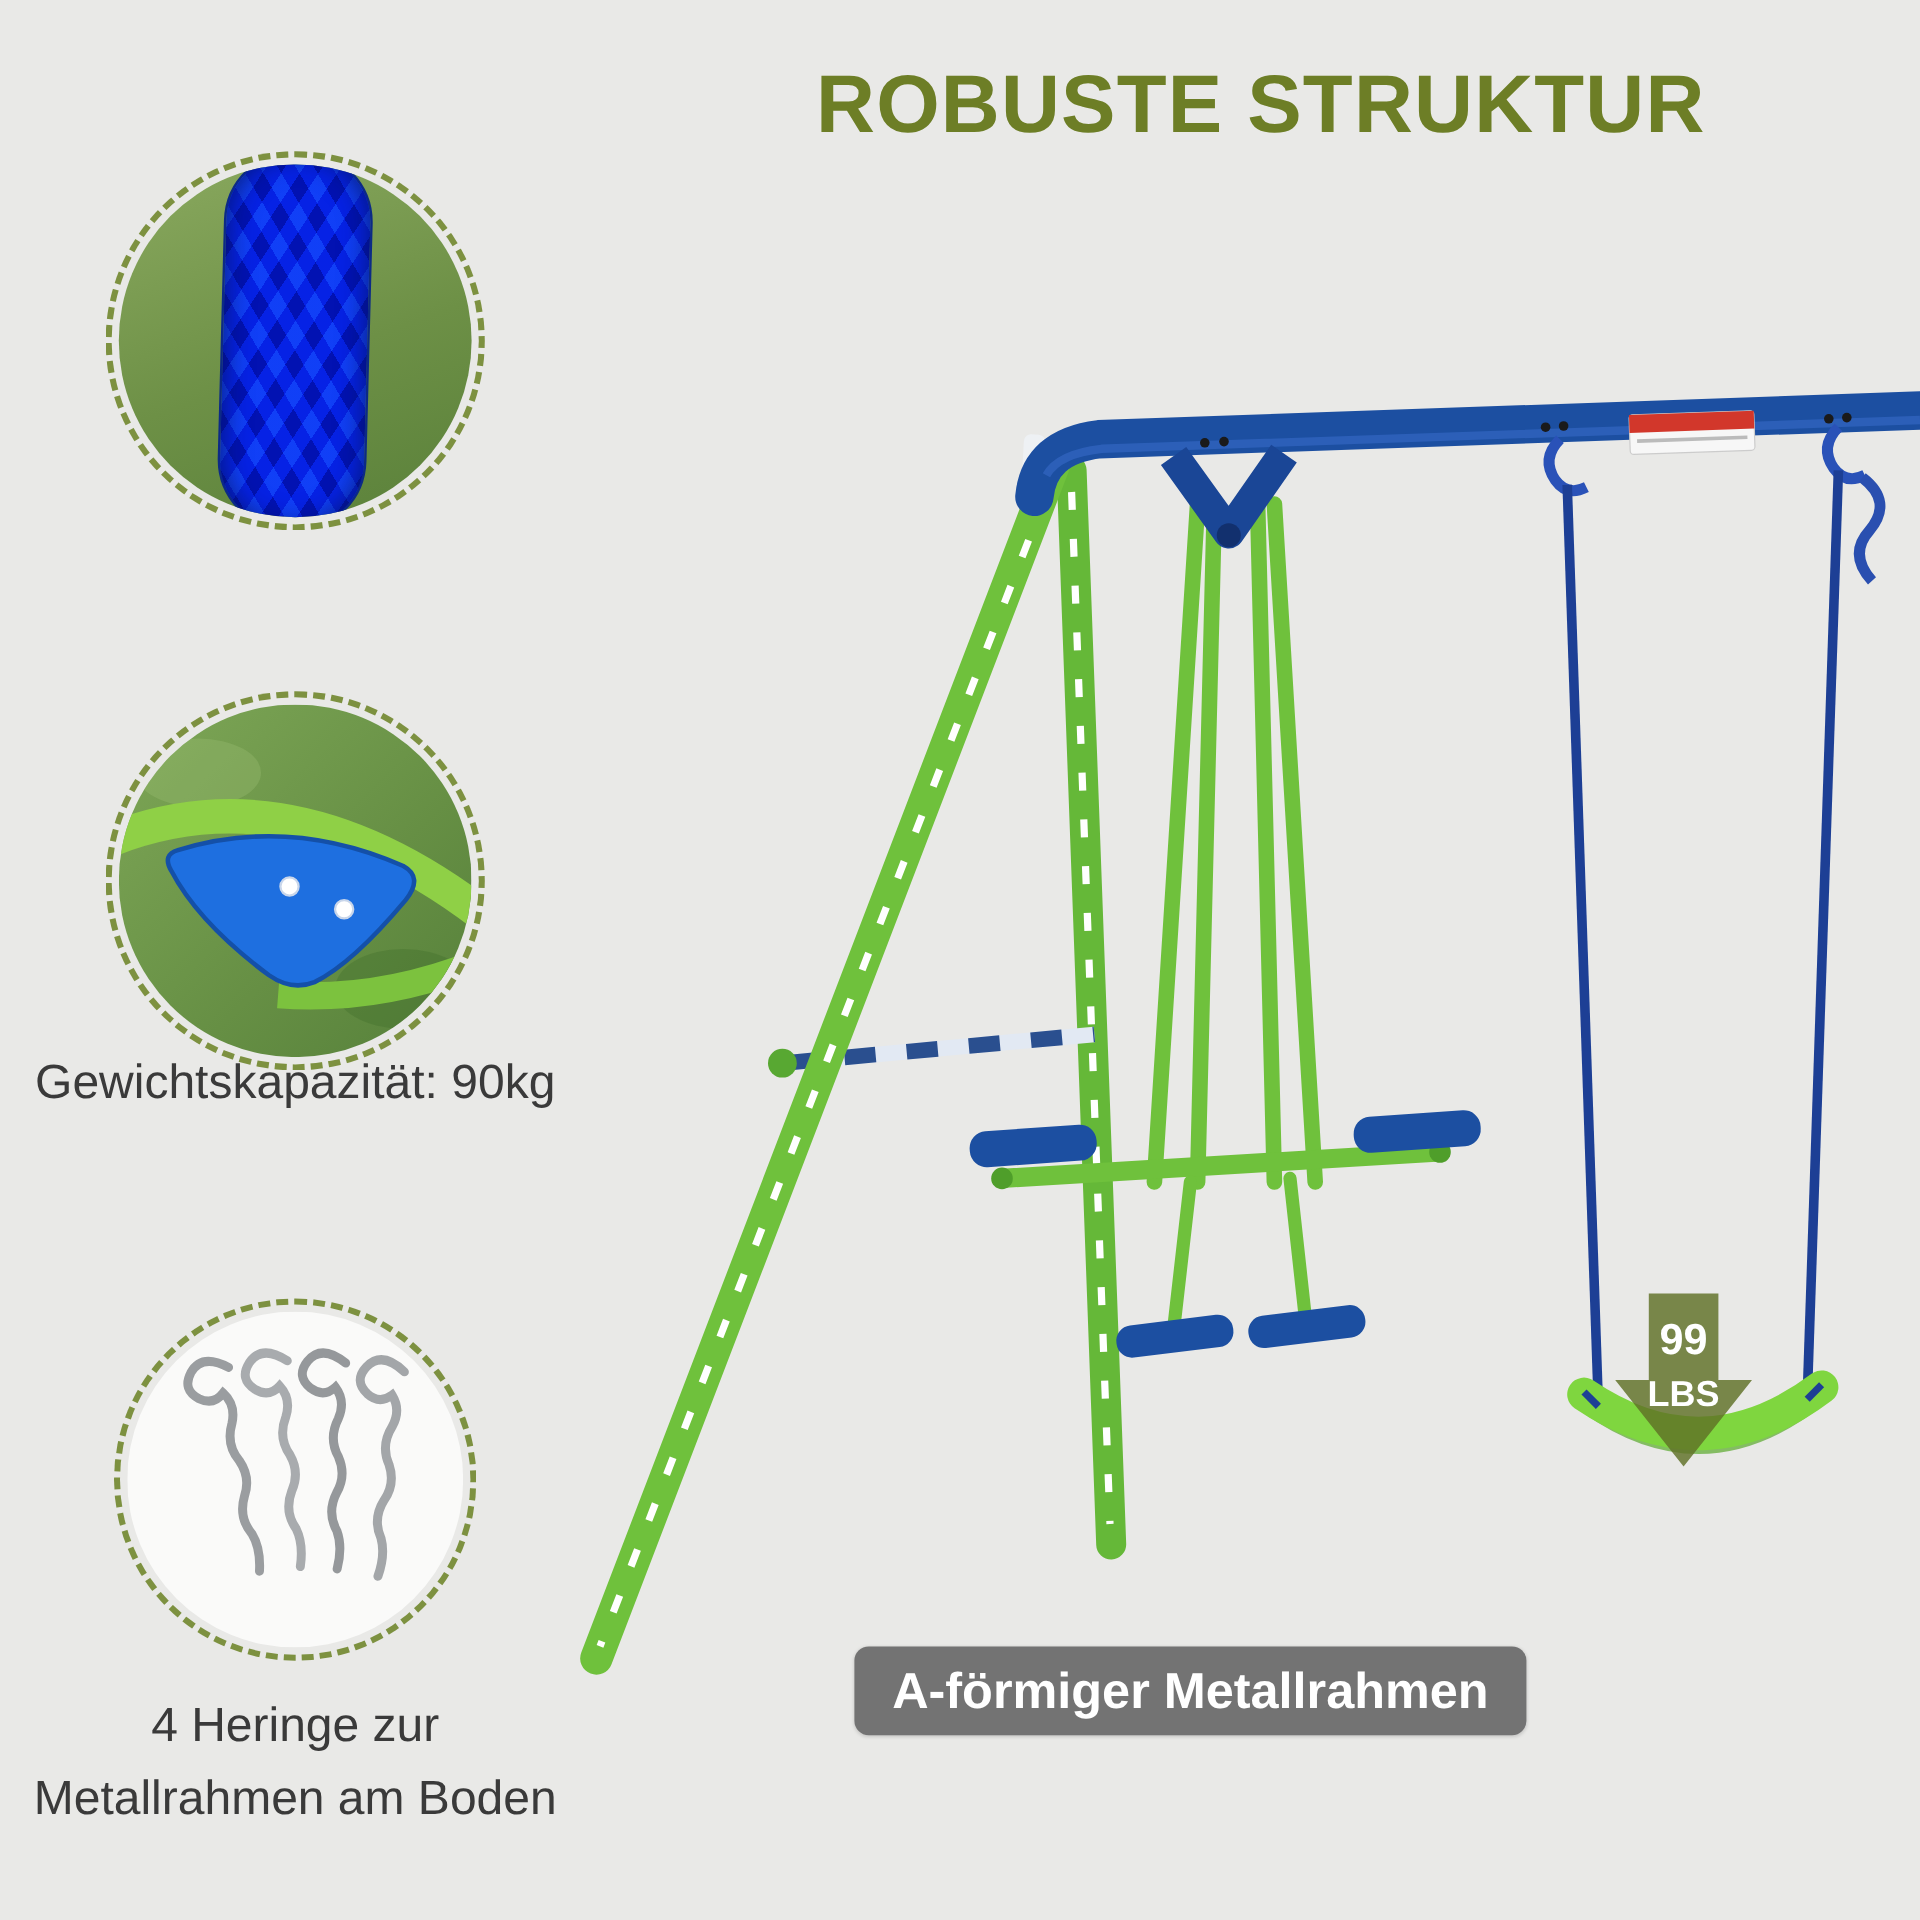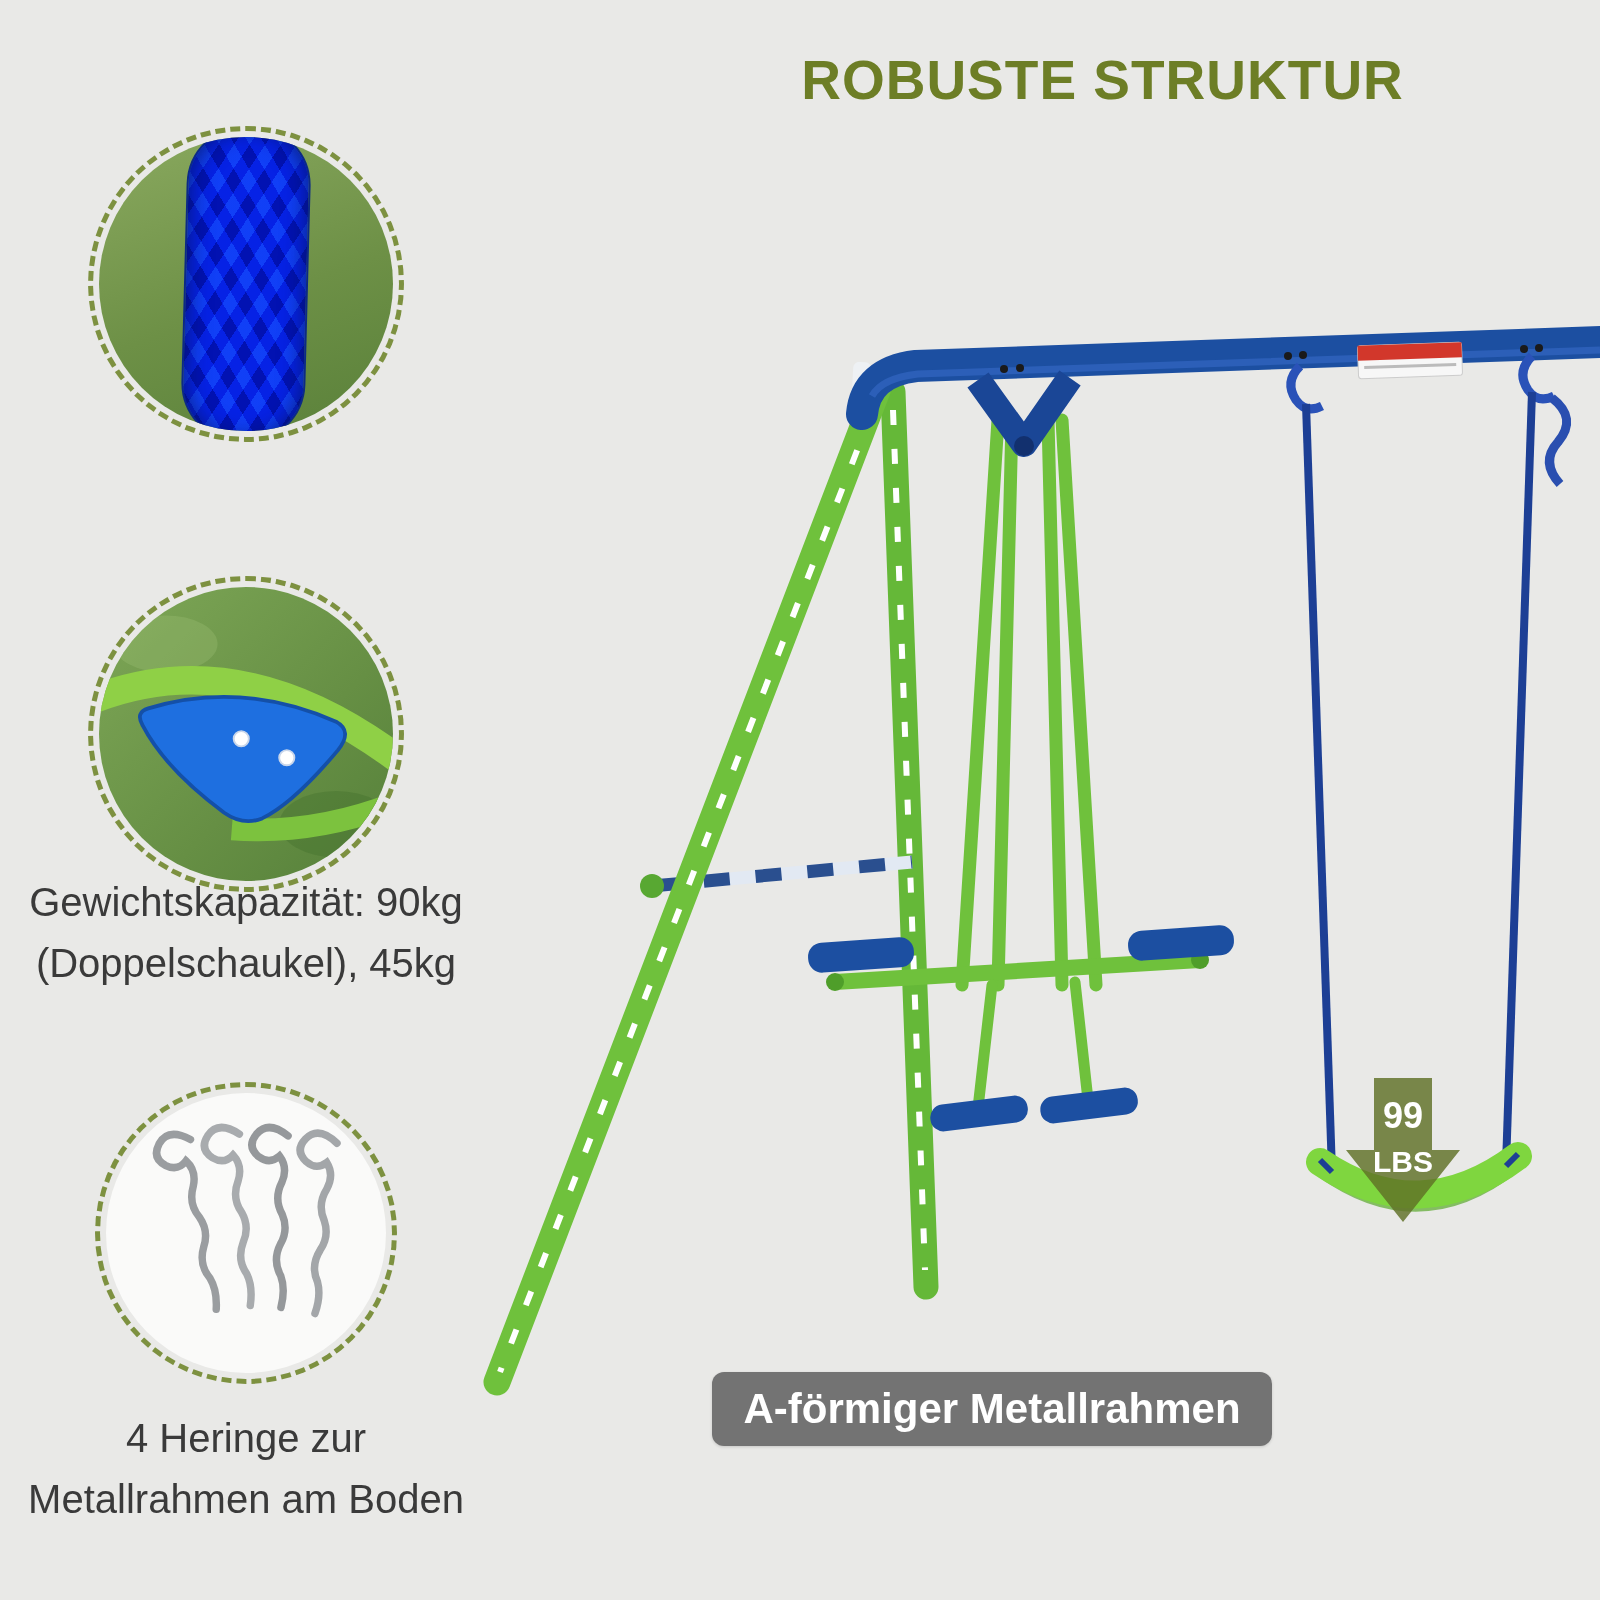--- a/index.html
+++ b/index.html
@@ -3,21 +3,21 @@
 <meta charset="utf-8">
 <style>
   html,body{margin:0;padding:0;background:#cfcfcd;}
   #stage{
     position:relative;width:1600px;height:1600px;background:#e9e9e7;
     overflow:hidden;font-family:"Liberation Sans","DejaVu Sans",sans-serif;
   }
   
   #title{
     position:absolute;left:680px;top:48px;width:845px;margin:0;
-    text-align:center;font-size:55px;font-weight:800;letter-spacing:1px;
+    text-align:left;font-size:68px;font-weight:800;letter-spacing:1px;
     color:#6d7e26;
   }
   
   .photo-circle{
     position:absolute;border-radius:50%;border:5px dashed #7d9140;
     box-sizing:border-box;padding:6px;background:transparent;
   }
   .photo{
     width:100%;height:100%;border-radius:50%;overflow:hidden;position:relative;
   }
@@ -166,21 +166,20 @@
         <path d="M -10 120 Q 150 55 320 185" fill="none" stroke="#8fd046" stroke-width="30"></path>
         <path d="M 140 255 Q 230 262 320 225" fill="none" stroke="#7cc23e" stroke-width="24"></path>
         <path d="M 52 128 Q 150 98 250 142 Q 268 152 252 172 Q 205 228 172 244 Q 152 252 132 238 Q 70 192 46 146 Q 38 132 52 128 Z" fill="#1e6fe0" stroke="#1450a8" stroke-width="4"></path>
         <circle cx="150" cy="160" r="8" fill="#ffffff" stroke="#c9d6ea" stroke-width="2"></circle>
         <circle cx="198" cy="180" r="8" fill="#ffffff" stroke="#c9d6ea" stroke-width="2"></circle>
       </svg>
     </div>
   </div>
   <p class="caption" id="cap-seat">
     <span>Gewichtskapazität: 90kg</span>
-    <span>(Doppelschaukel), 45kg</span>
   </p>
 
   <div class="photo-circle" id="circle-stakes">
     <div class="photo">
       <svg viewBox="0 0 300 300" width="100%" height="100%">
         <defs>
           <path id="stakeP" d="M 0 18 q -22 -16 -34 0 q -10 14 4 24 q 12 8 22 -2 q 10 12 4 28 q -8 18 2 34 q 8 16 0 32 q -8 18 2 34 q 6 14 2 34" fill="none" stroke-linecap="round"></path>
         </defs>
         <rect width="300" height="300" fill="#fafaf9"></rect>
         <use href="#stakeP" transform="translate(88,32) rotate(-8)" stroke="#9a9da0" stroke-width="8"></use>

